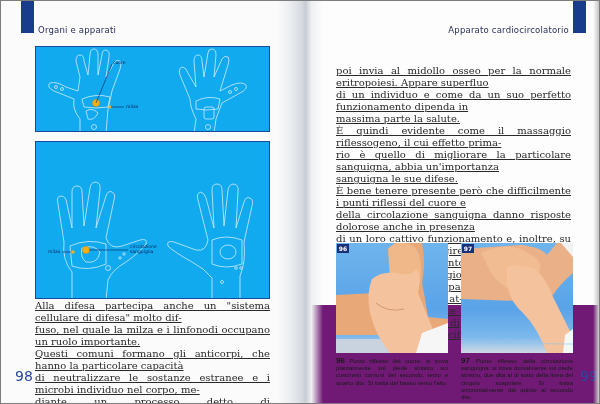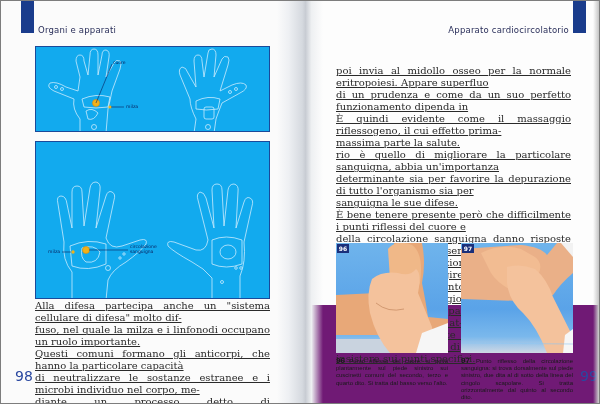--- a/index.html
+++ b/index.html
@@ -105,25 +105,24 @@
     </div>
     <div class="page-num" style="left:14px;">98</div>
   </div>
 
   <div class="page-right">
     <div class="running-head right">Apparato cardiocircolatorio</div>
     <div class="head-bar right"></div>
 
     <div class="body-text" style="left:35px;top:64px;width:235px;">
       <p>poi invia al midollo osseo per la normale eritropoiesi. Appare superfluo</p>
-      <p>di un prudenza e come da un suo perfetto funzionamento dipenda in</p>
+      <p>di un individuo e come da un suo perfetto funzionamento dipenda in</p>
+      <p>massima parte la salute.</p>
       <p>È quindi evidente come il massaggio riflessogeno, il cui effetto prima-</p>
-      <p>massima parte la salute.</p>
       <p>rio è quello di migliorare la particolare sanguigna, abbia un'importanza</p>
-      <p>determinante sia per favorire la depurazione di tutto l'organismo sia per</p>
       <p>sanguigna le sue difese.</p>
       <p>È bene tenere presente però che difficilmente i punti riflessi del cuore e</p>
       <p>della circolazione sanguigna danno risposte dolorose anche in presenza</p>
       <p>di un loro cattivo funzionamento e, inoltre, su questi punti è bene agire</p>
       <p>con prudenza per quanto riguarda la durata e l'intensità del massaggio.</p>
       <p>Le patologie dell'apparato cardiovascolare vanno quindi valutate at-</p>
       <p>tentamente e di fronte a problemi di questo tipo sarà bene evitare di</p>
       <p>insistere sui punti specifici.</p>
     </div>
 

